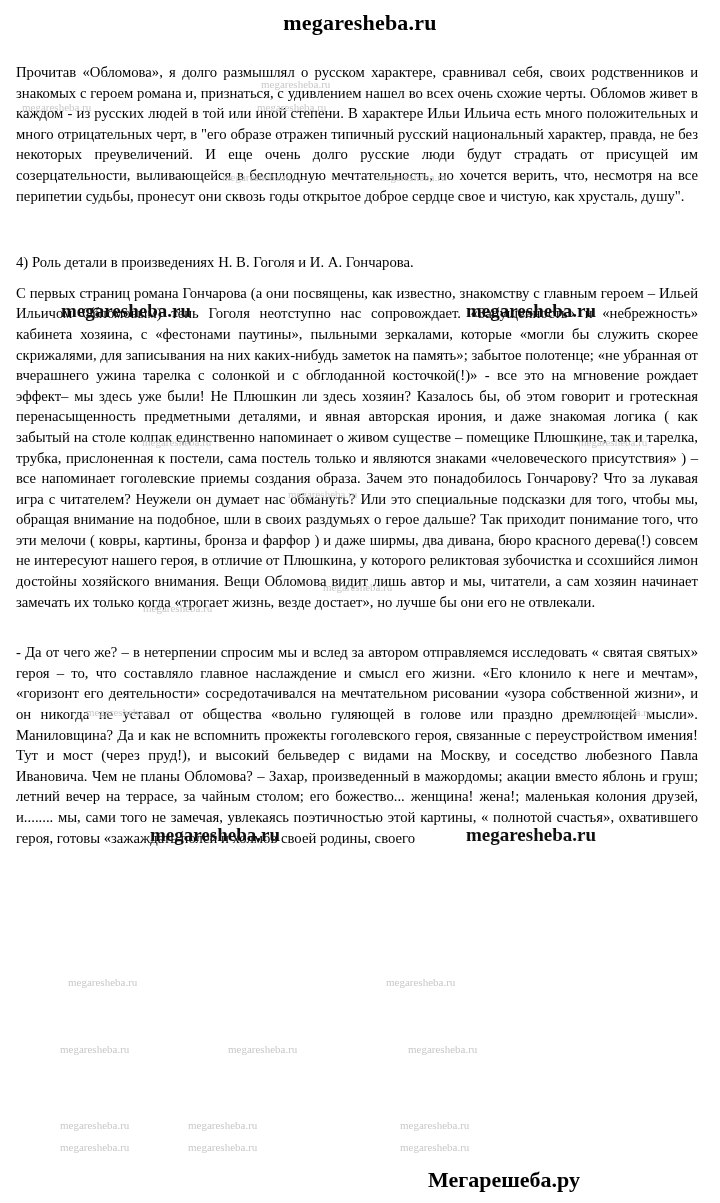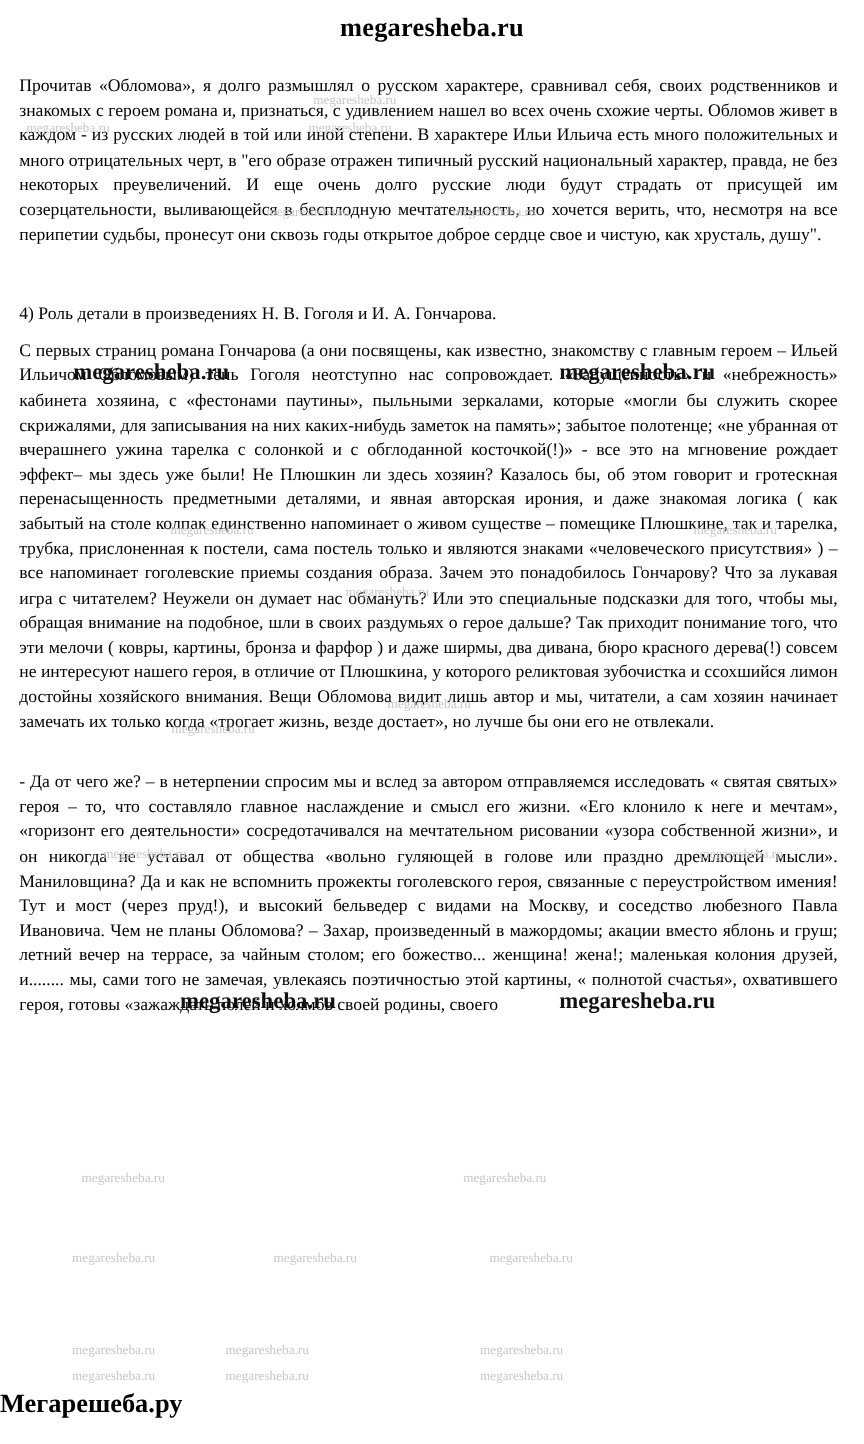--- a/index.html
+++ b/index.html
@@ -26,24 +26,24 @@
     text-align: center;
     font-family: "Liberation Serif", serif;
     font-size: 22px;
     font-weight: bold;
     color: #000;
     padding-top: 10px;
     letter-spacing: 0.2px;
   }
   .footer-brand {
     position: absolute;
-    bottom: 20px;
+    bottom: 10px;
     left: 0;
     width: 580px;
-    text-align: left;
+    text-align: right;
     font-family: "Liberation Serif", serif;
     font-size: 22px;
     font-weight: bold;
     color: #000;
   }
   .content {
     position: relative;
     padding: 0 22px 0 16px;
     margin-top: 26px;
   }

